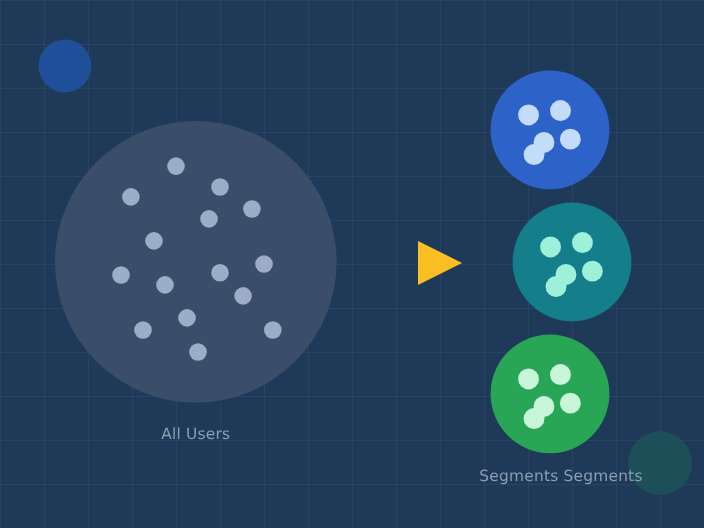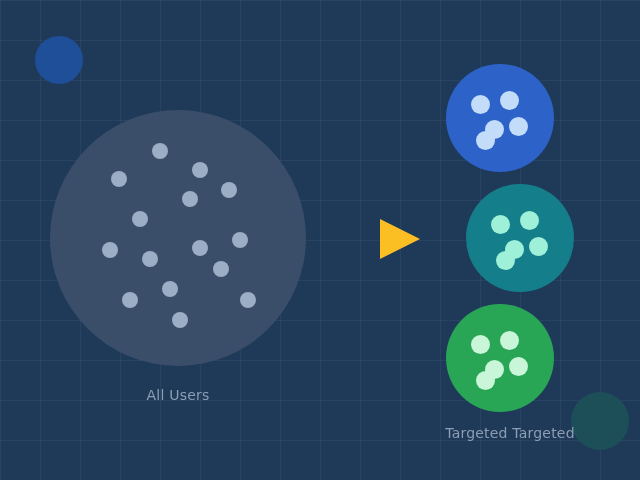--- a/index.html
+++ b/index.html
@@ -62,14 +62,14 @@
       <div class="circle" style="left: 495.5px; top: 250.5px; height: 19px; width: 19px; background: rgb(158, 240, 216);"></div>
       <div class="circle" style="left: 446px; top: 304px; height: 108px; width: 108px; background: rgb(41, 165, 86);"></div>
       <div class="circle" style="left: 470.5px; top: 334.5px; height: 19px; width: 19px; background: rgb(201, 245, 216);"></div>
       <div class="circle" style="left: 499.5px; top: 330.5px; height: 19px; width: 19px; background: rgb(201, 245, 216);"></div>
       <div class="circle" style="left: 508.5px; top: 356.5px; height: 19px; width: 19px; background: rgb(201, 245, 216);"></div>
       <div class="circle" style="left: 484.5px; top: 359.5px; height: 19px; width: 19px; background: rgb(201, 245, 216);"></div>
       <div class="circle" style="left: 475.5px; top: 370.5px; height: 19px; width: 19px; background: rgb(201, 245, 216);"></div>
     </div>
   <div class="arrow" id="arrow" style="border-left-color: rgb(251, 191, 36);"></div>
   <div class="label label-source" style="color: rgb(141, 157, 178);">All Users</div>
-  <div class="label label-segments" style="color: rgb(141, 157, 178);">Targeted Targeted</div>
+  <div class="label label-segments" style="color: rgb(141, 157, 178);">Segments Segments</div>
 </div>
 
 </body></html>

